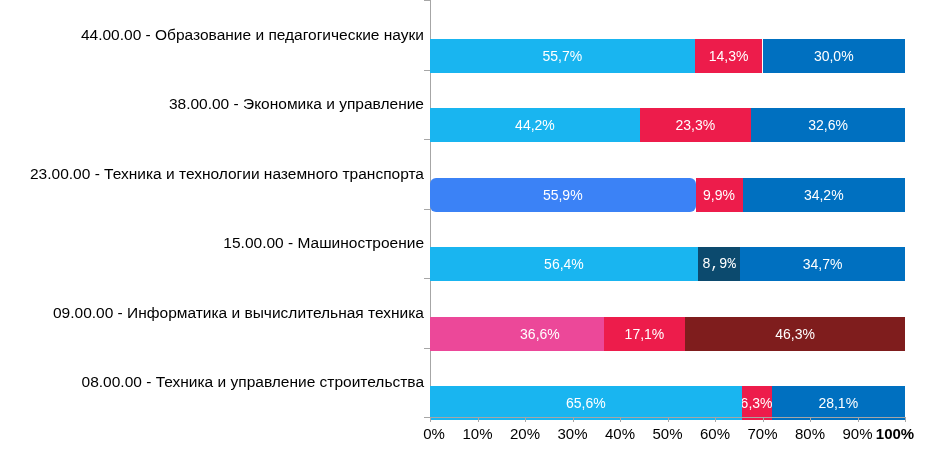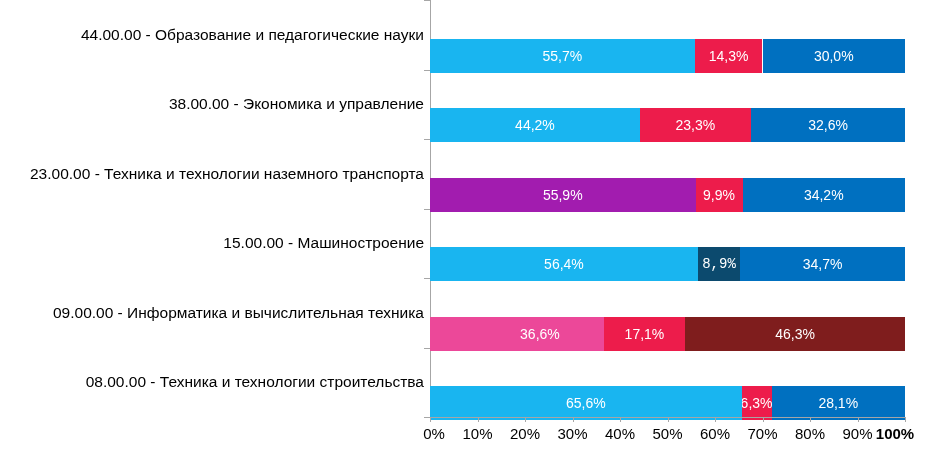--- a/index.html
+++ b/index.html
@@ -119,21 +119,21 @@
 <body>
 
 <div id="chart">
 
   <div class="cat-labels">
       <div class="cat-label" style="top: 34.75px;">44.00.00 - Образование и педагогические науки</div>
       <div class="cat-label" style="top: 104.25px;">38.00.00 - Экономика и управление</div>
       <div class="cat-label" style="top: 173.75px;">23.00.00 - Техника и технологии наземного транспорта</div>
       <div class="cat-label" style="top: 243.25px;">15.00.00 - Машиностроение</div>
       <div class="cat-label" style="top: 312.75px;">09.00.00 - Информатика и вычислительная техника</div>
-      <div class="cat-label" style="top: 382.25px;">08.00.00 - Техника и технологии строительства</div>
+      <div class="cat-label" style="top: 382.25px;">08.00.00 - Техника и управление строительства</div>
     </div>
 
   <div class="axis-line-v"></div>
 
   <div class="plot">
       <div class="row" style="top: 34.75px;">
         <div class="seg seg-0" style="left: 0%; width: 55.7%; background: rgb(25, 181, 240);">
           <span>55,7%</span>
         </div>
         <div class="seg seg-1" style="left: 55.7%; width: 14.3%; background: rgb(237, 28, 75);">
@@ -148,21 +148,21 @@
           <span>44,2%</span>
         </div>
         <div class="seg seg-1" style="left: 44.2%; width: 23.3%; background: rgb(237, 28, 75);">
           <span>23,3%</span>
         </div>
         <div class="seg seg-2" style="left: 67.5%; width: 32.6%; background: rgb(0, 112, 192);">
           <span>32,6%</span>
         </div>
       </div>
       <div class="row" style="top: 173.75px;">
-        <div class="seg seg-0" style="left: 0%; width: 55.9%; background: #a21caf;">
+        <div class="seg seg-0" style="left: 0%; width: 55.9%; background: #3b82f6; border-radius: 6px;">
           <span>55,9%</span>
         </div>
         <div class="seg seg-1" style="left: 55.9%; width: 9.9%; background: rgb(237, 28, 75);">
           <span>9,9%</span>
         </div>
         <div class="seg seg-2" style="left: 65.8%; width: 34.2%; background: rgb(0, 112, 192);">
           <span>34,2%</span>
         </div>
       </div>
       <div class="row" style="top: 243.25px;">

